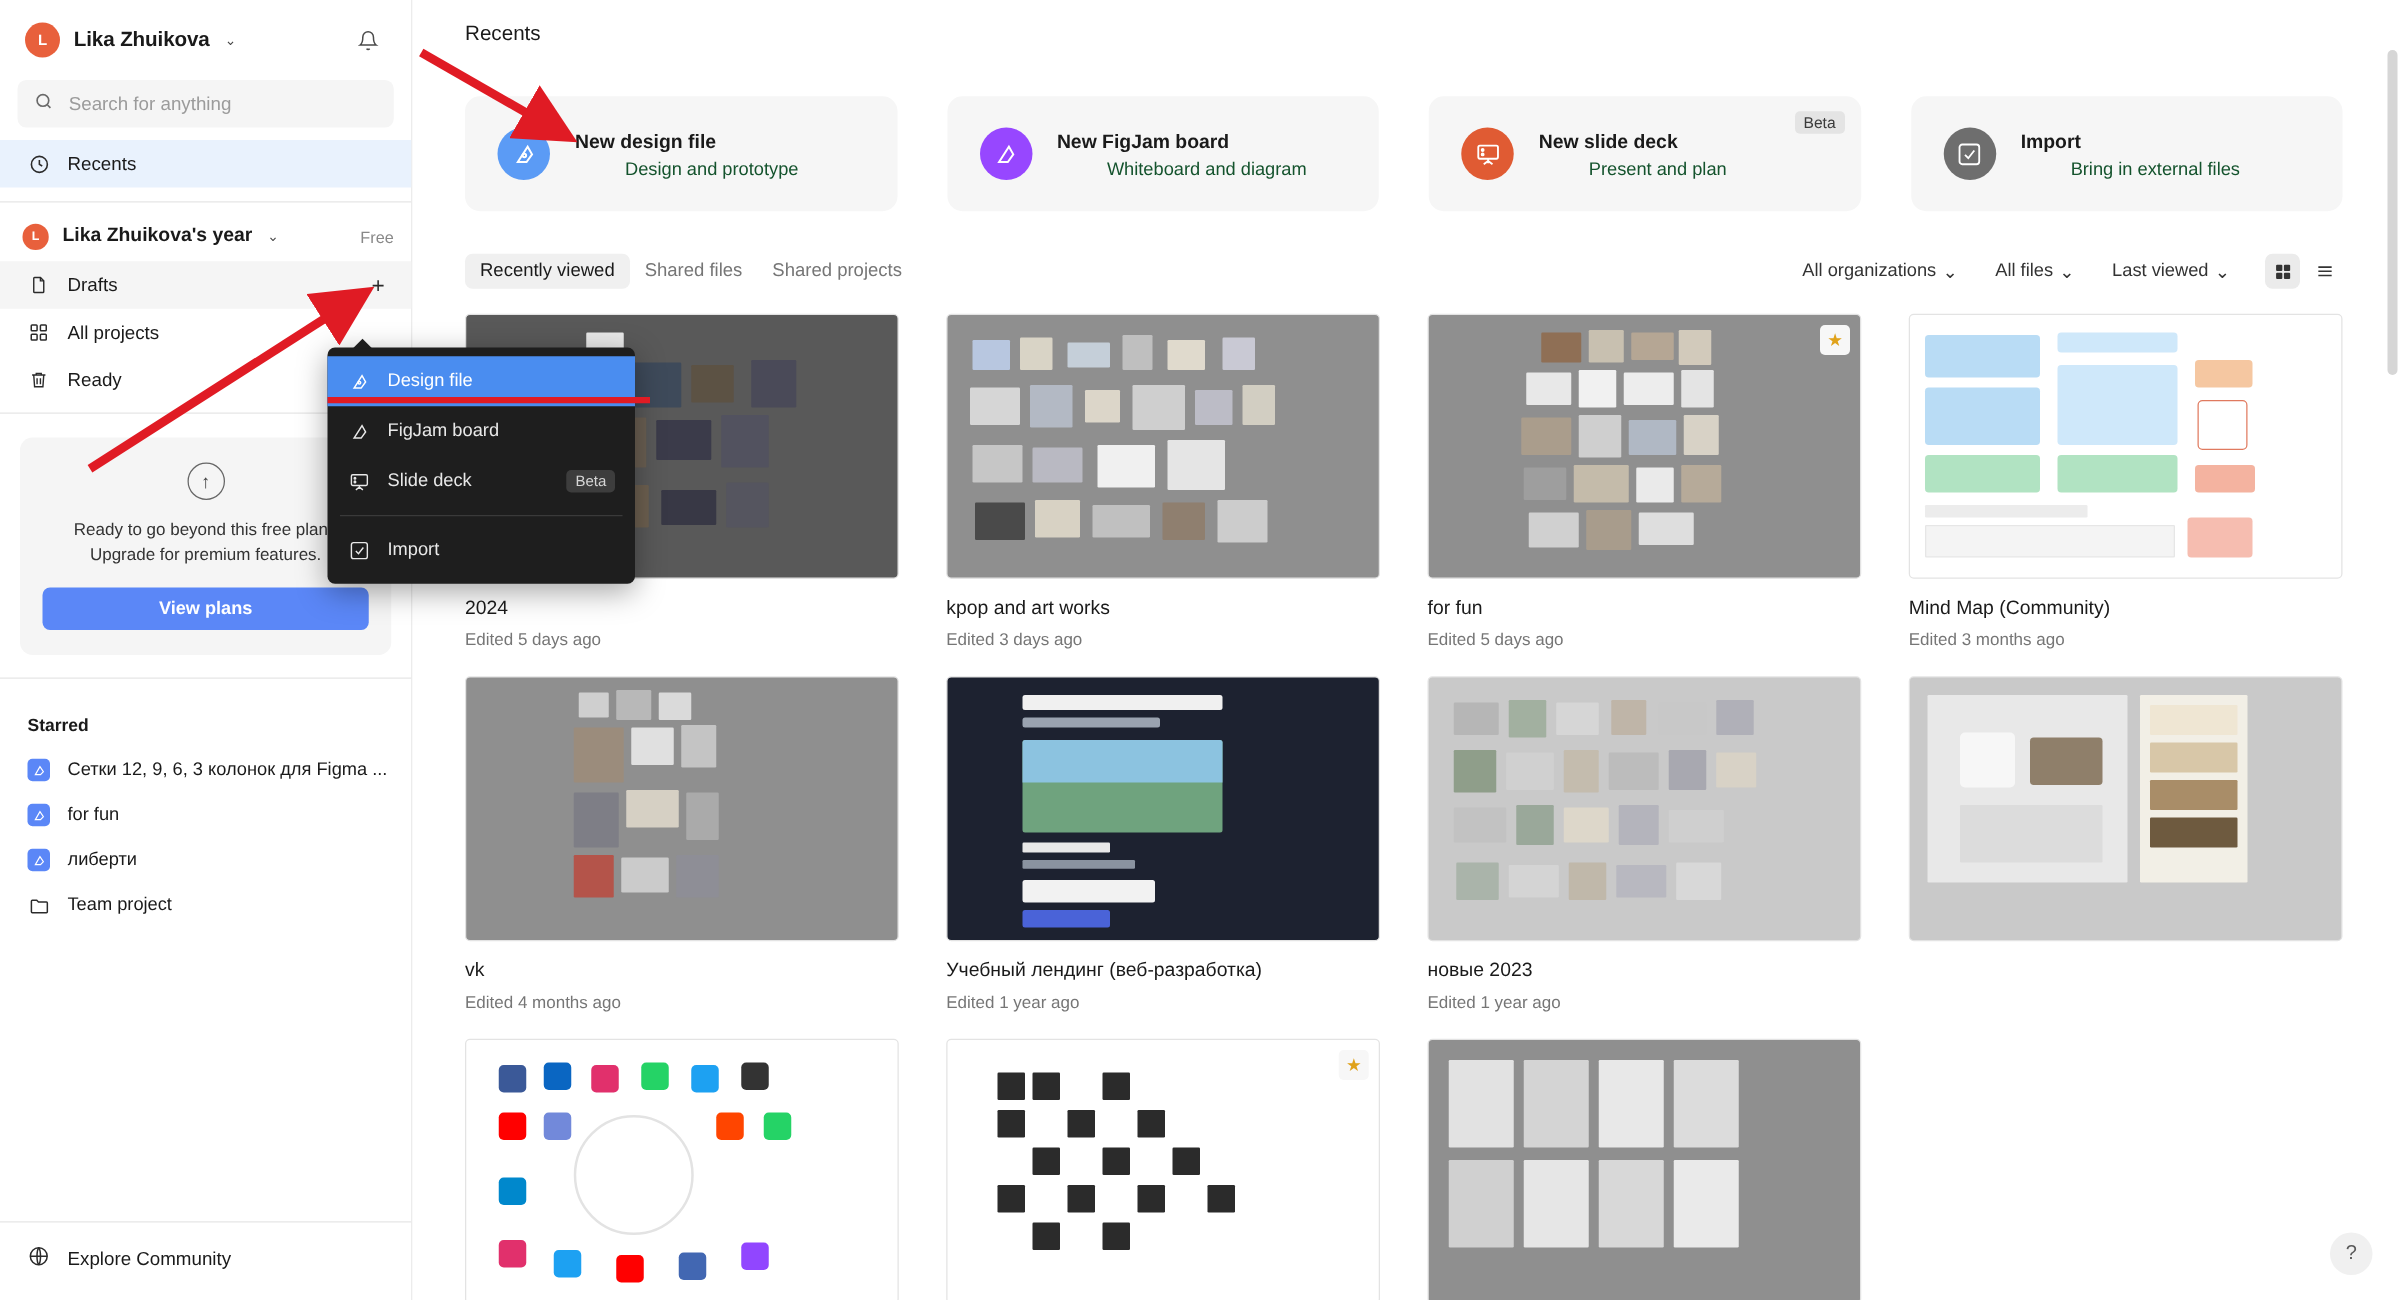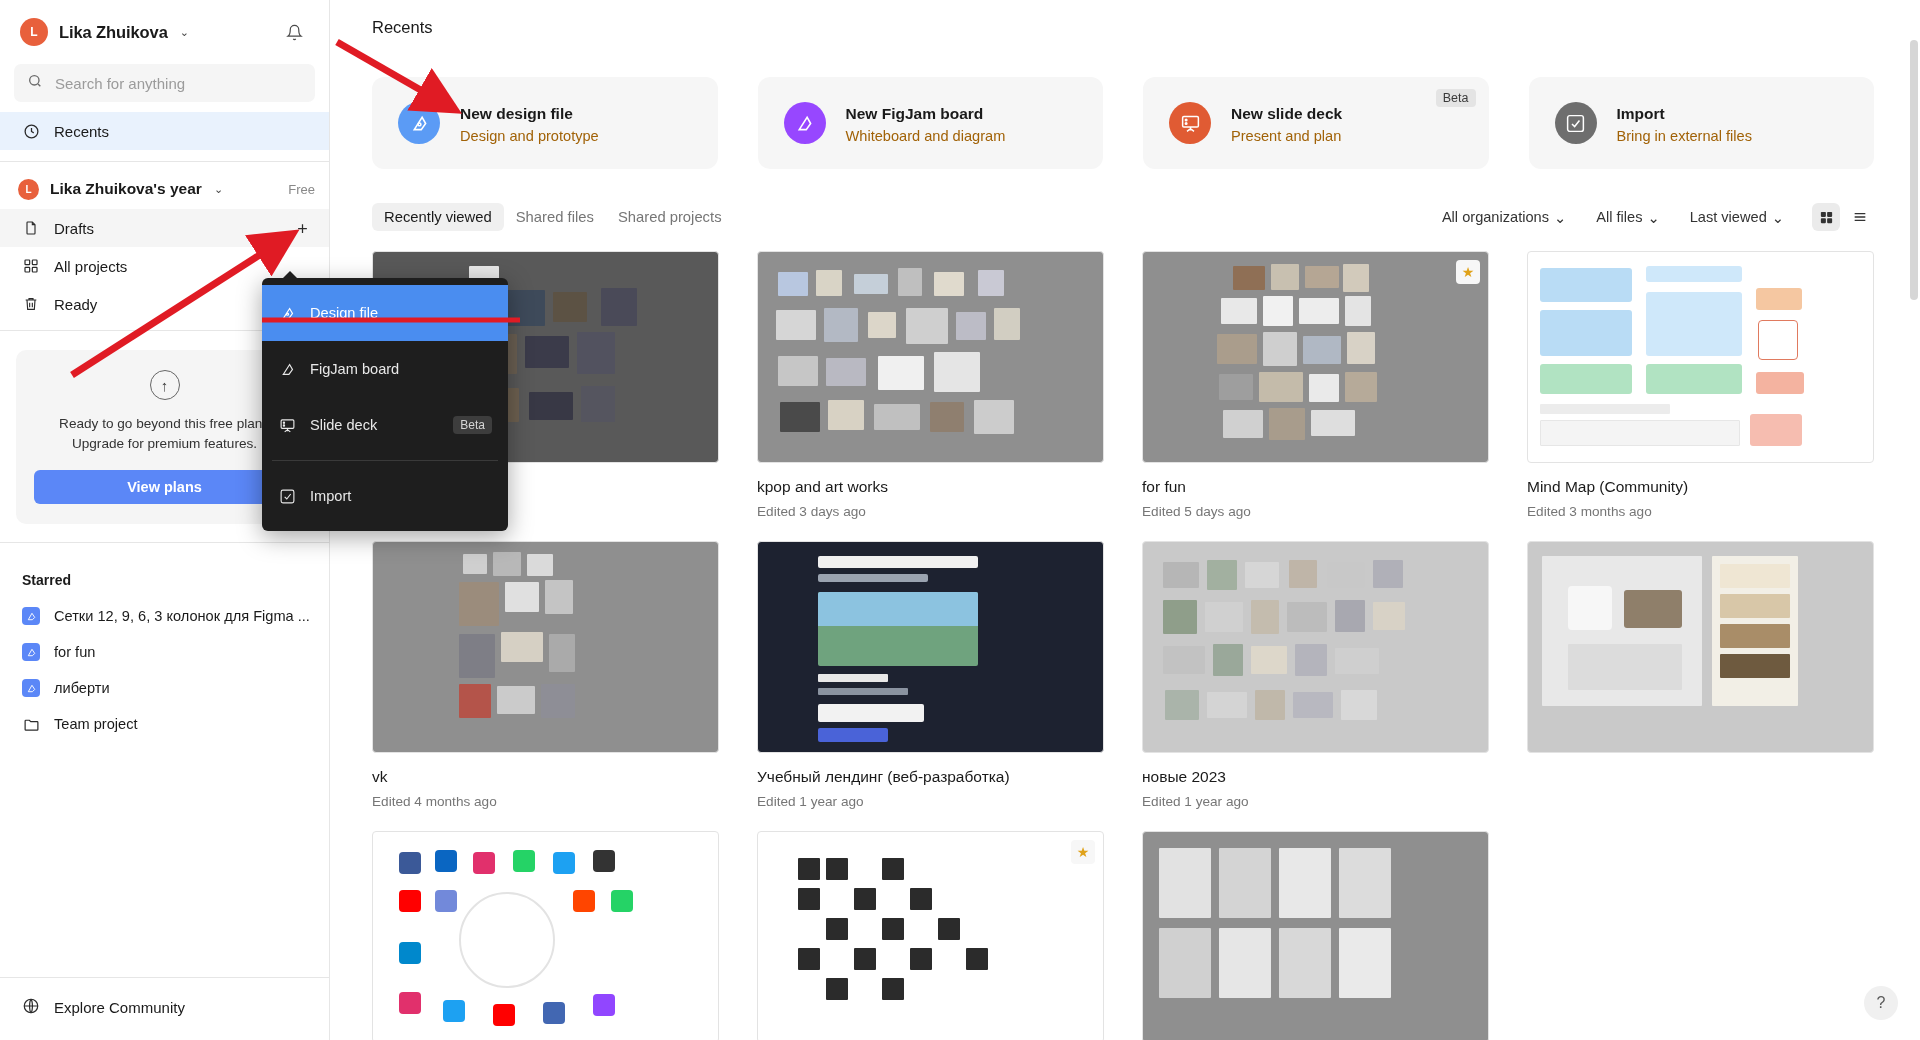--- a/index.html
+++ b/index.html
@@ -137,21 +137,21 @@
   }
   .card-ico {
     width: 42px; height: 42px; border-radius: 50%; flex: 0 0 42px;
     display: flex; align-items: center; justify-content: center; color: #fff;
   }
   .card-ico.blue { background: #5b9bf5; }
   .card-ico.purple { background: #9747ff; }
   .card-ico.orange { background: #e05b33; }
   .card-ico.grey { background: #6e6e6e; }
   .card-title { font-size: 15.5px; font-weight: 700; color: #1a1a1a; line-height: 21px;}
-  .card-sub { font-size: 14.6px; color: #a16207; margin-top: 4px; }
+  .card-sub { font-size: 14.6px; color: #14532d; margin-top: 4px; margin-left: 40px; }
   .beta-badge {
     position: absolute; top: 12px; right: 13px;
     background: #e4e4e4; color: #3b3b3b; border-radius: 4px;
     font-size: 12.5px; padding: 2px 7px;
   }
 
   .tabs-row {
     display: flex; align-items: flex-end;
     padding: 34px 46px 0 42px;
   }
@@ -208,21 +208,21 @@
     background: #1e1e1e; border-radius: 6px; padding: 7px 0 7px 0;
     box-shadow: 0 6px 24px rgba(0,0,0,.35); z-index: 40;
   }
   .ctx-arrow {
     position: absolute; top: -7px; left: 20px;
     width: 0; height: 0; border-left: 8px solid transparent;
     border-right: 8px solid transparent; border-bottom: 8px solid #1e1e1e;
   }
   .ctx-item {
     display: flex; align-items: center; gap: 14px;
-    height: 56px; padding: 0 16px; color: #e8e8e8; font-size: 14.6px;
+    height: 40px; padding: 0 16px; color: #e8e8e8; font-size: 14.6px;
     cursor: pointer;
   }
   .ctx-item.selected { background: #4a8df0; color: #fff; }
   .ctx-item .ctx-ico { width: 18px; flex: 0 0 18px; display:flex; align-items:center; justify-content:center;}
   .ctx-badge {
     margin-left: auto; background: #3d3d3d; color: #d6d6d6;
     font-size: 12px; border-radius: 4px; padding: 2px 7px;
   }
   .ctx-sep { height: 1px; background: #3a3a3a; margin: 7px 10px; }
 

